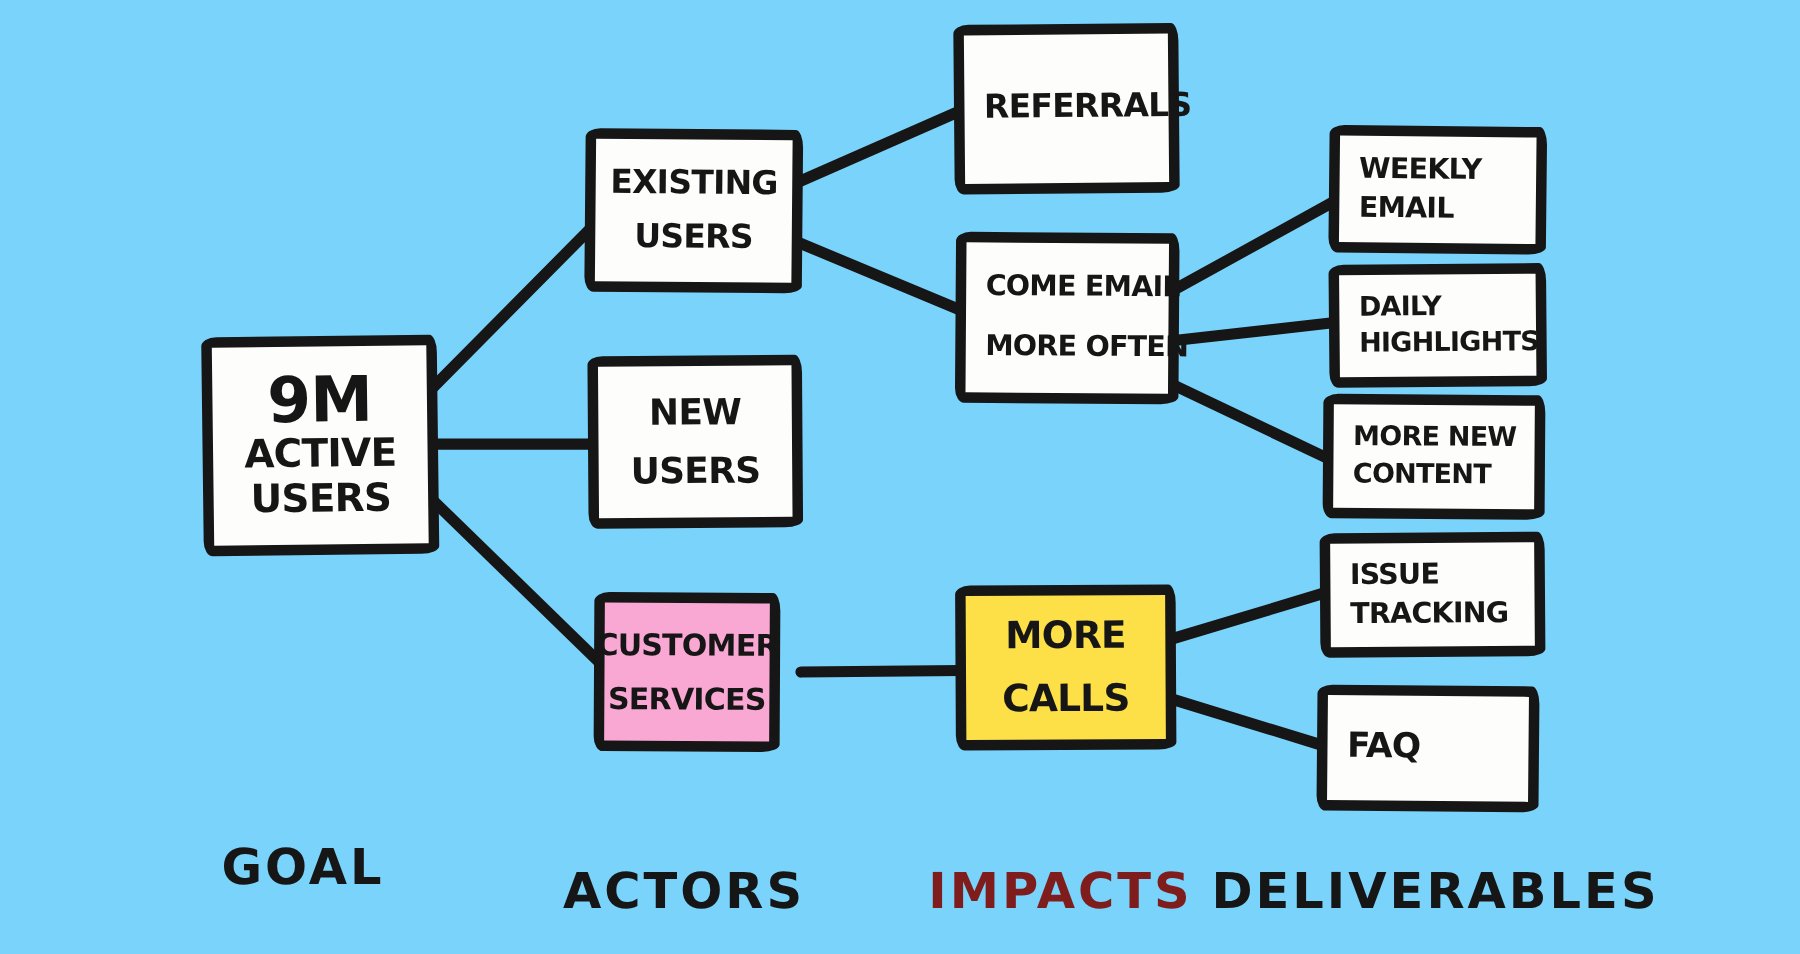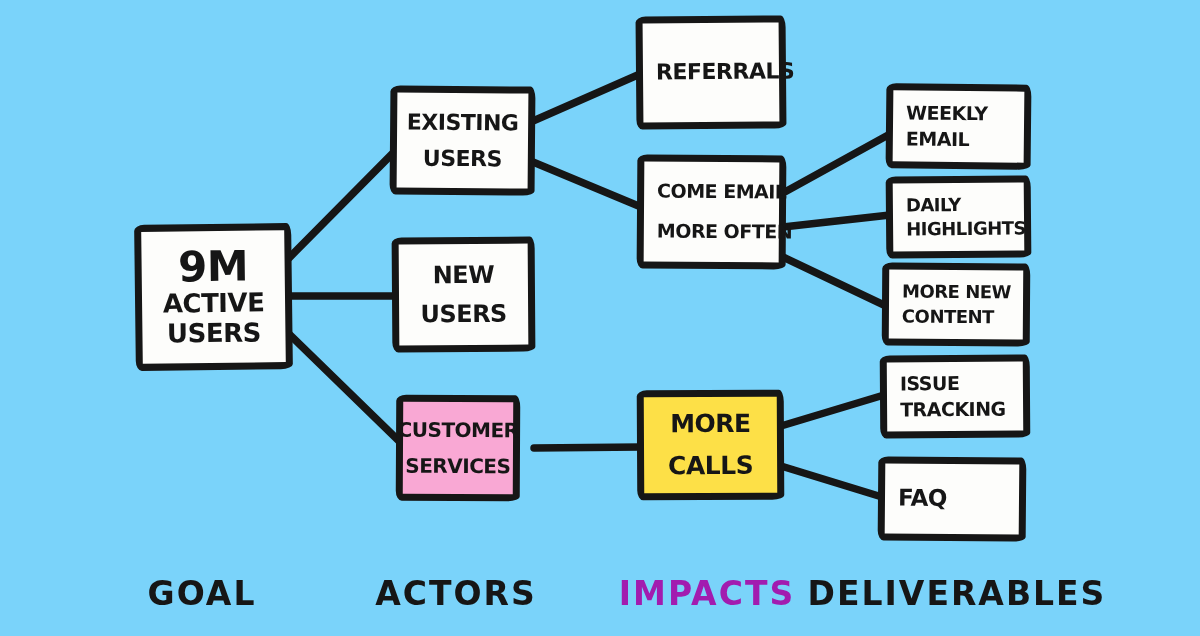--- a/index.html
+++ b/index.html
@@ -97,18 +97,18 @@
       </div>
       <div class="node left" style="left: 880px; top: 355px; width: 150px; height: 83px; background: rgb(253, 253, 251); border-color: rgb(22, 22, 22); color: rgb(22, 22, 22); font-size: 19px; line-height: 1.35; transform: rotate(-0.4deg);">
         <span>ISSUE</span>
         <span>TRACKING</span>
       </div>
       <div class="node left" style="left: 878px; top: 457px; width: 148px; height: 84px; background: rgb(253, 253, 251); border-color: rgb(22, 22, 22); color: rgb(22, 22, 22); font-size: 23px; line-height: 1.2; transform: rotate(0.5deg);">
         <span>FAQ</span>
       </div>
     </div>
   <div id="labels-layer">
-      <div class="col-label" style="left: 202px; top: 574px; color: rgb(22, 22, 22);">GOAL</div>
+      <div class="col-label" style="left: 202px; top: 558px; color: rgb(22, 22, 22);">GOAL</div>
       <div class="col-label" style="left: 456px; top: 574px; color: rgb(22, 22, 22);">ACTORS</div>
-      <div class="col-label" style="left: 707px; top: 574px; color: #a21caf; text-align: right;">IMPACTS</div>
+      <div class="col-label" style="left: 707px; top: 574px; color: #7f1d1d; text-align: right;">IMPACTS</div>
       <div class="col-label" style="left: 957px; top: 574px; color: rgb(22, 22, 22);">DELIVERABLES</div>
     </div>
 </div>
 
 </body></html>

